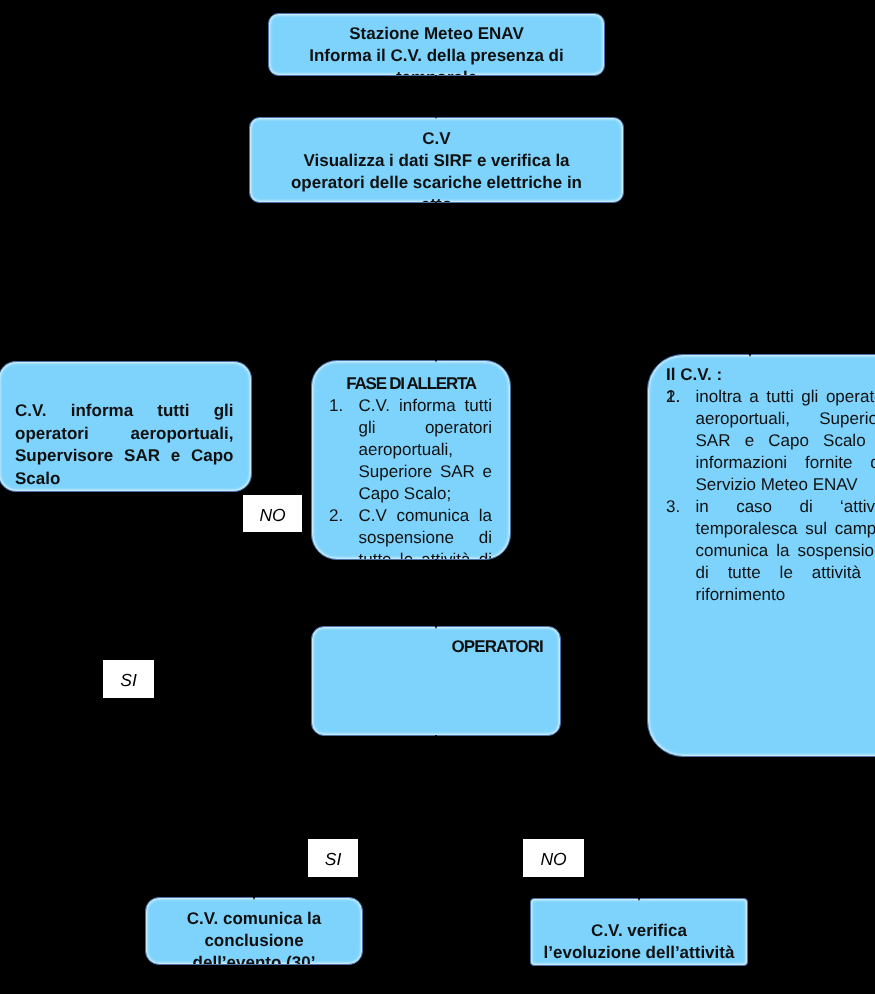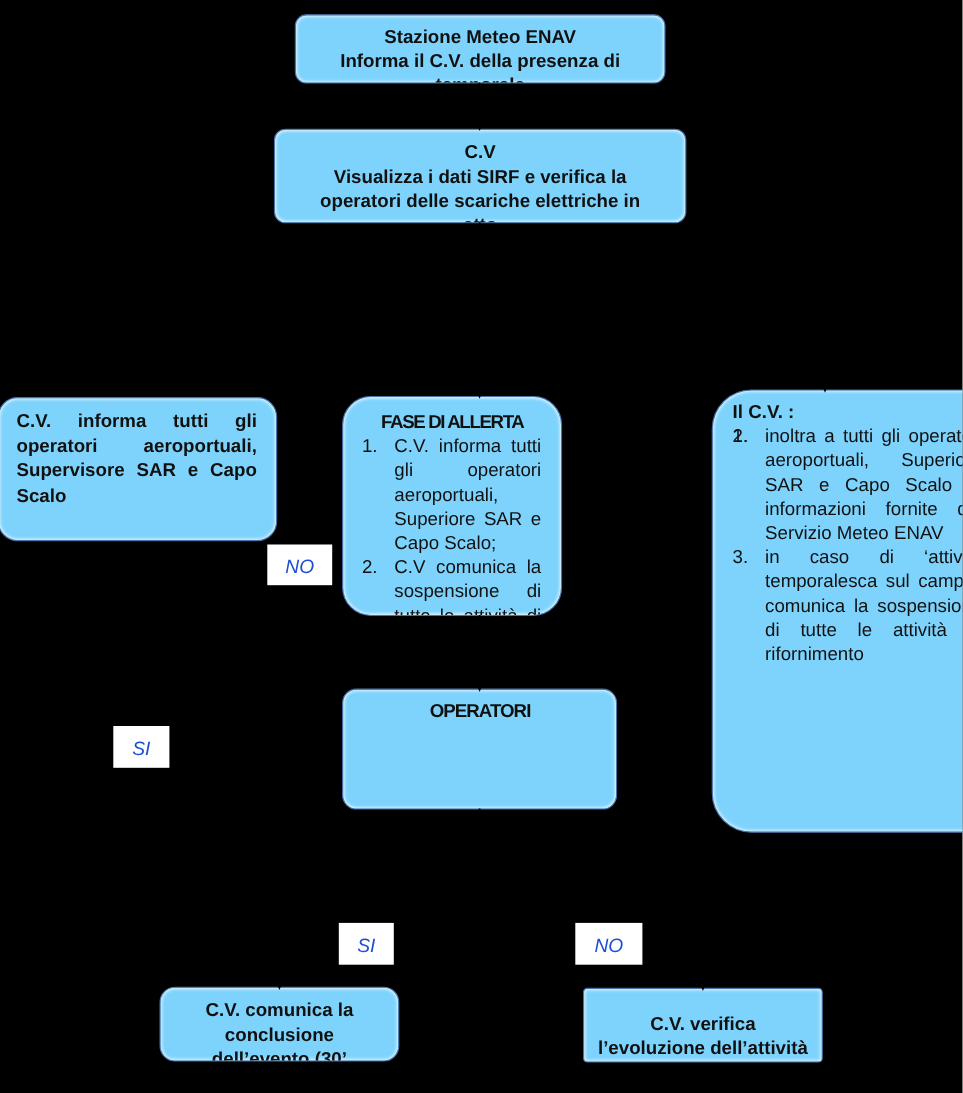--- a/index.html
+++ b/index.html
@@ -24,26 +24,26 @@
     text-align:center;
     font-size:17px;
     line-height:22px;
     overflow:hidden;
     box-shadow:inset 0 0 3px 1px #eef7fb;
   }
   .node .title{font-weight:bold;display:block;}
   .node .title.tight{letter-spacing:-1.25px;margin-right:-1.25px;}
   .node .title.tight2{letter-spacing:-0.9px;margin-right:-0.9px;}
   .node .body{display:block;font-weight:bold;}
-  .just{text-align:justify;}
+  .just{text-align:justify;margin-top:28px;}
   ul.items{margin:0;padding:0;list-style:none;}
   ul.items li{position:relative;padding-left:29.5px;text-align:justify;}
   ul.items li .num{position:absolute;left:0;top:0;}
   .label{
-    position:absolute;background:#ffffff;color:#1d4ed8;
+    position:absolute;background:#ffffff;color:#000000;
     font-style:italic;font-size:17.5px;
     display:flex;align-items:center;justify-content:center;padding-top:3px;box-sizing:border-box;
   }
 </style>
 </head>
 <body>
 
 <div class="stage">
 
   <svg class="links" viewBox="0 0 875 994">
@@ -91,21 +91,21 @@
 
   <div class="node" style="left:647px;top:354px;width:265px;height:403px;padding:9px 18px 0 18px;border-radius:36px;">
     <span class="body" style="text-align:left;">Il C.V. :</span>
     <ul class="items">
       <li><span class="num">1.</span></li>
       <li><span class="num">2.</span><span>inoltra a tutti gli operatori aeroportuali, Superiore SAR e Capo Scalo le informazioni fornite dal Servizio Meteo ENAV</span></li>
       <li><span class="num">3.</span><span>in caso di ‘attività temporalesca sul campo’’ comunica la sospensione di tutte le attività di rifornimento</span></li>
     </ul>
   </div>
 
-  <div class="node" style="left:311px;top:626px;width:250px;height:110px;padding:9px 18px 0;border-radius:13px;">
+  <div class="node" style="left:311px;top:626px;width:250px;height:110px;padding:9px 18px 0;border-radius:13px;text-align:right;">
     <span class="title tight2">OPERATORI</span>
   </div>
 
   <div class="node" style="left:145px;top:897px;width:218px;height:68px;padding:10px 12px 0;border-radius:14px;">
     <span class="body">C.V. comunica la conclusione dell’evento (30’ dall’ultima scarica)</span>
   </div>
 
   <div class="node" style="left:530px;top:898px;width:218px;height:68px;padding:21px 12px 0;border-radius:4px;">
     <span class="body">C.V. verifica l’evoluzione dell’attività temporalesca</span>
   </div>

